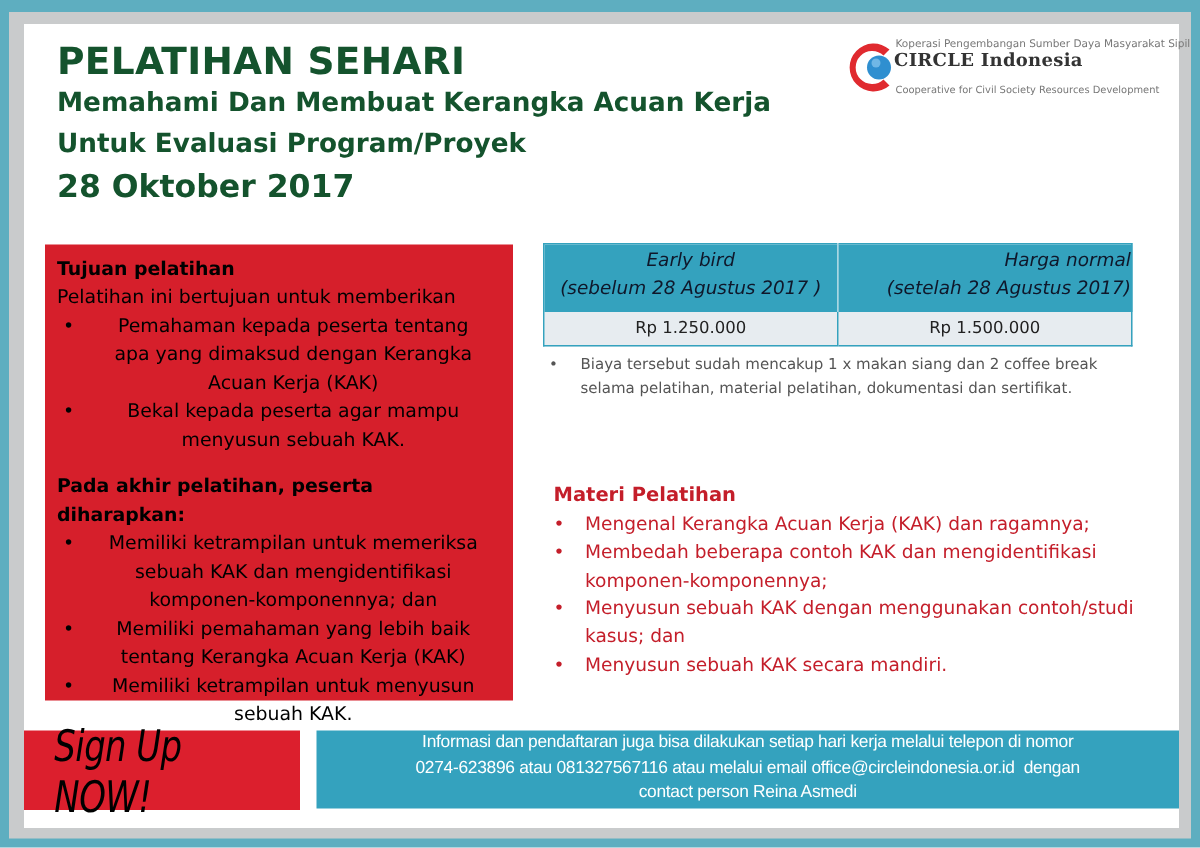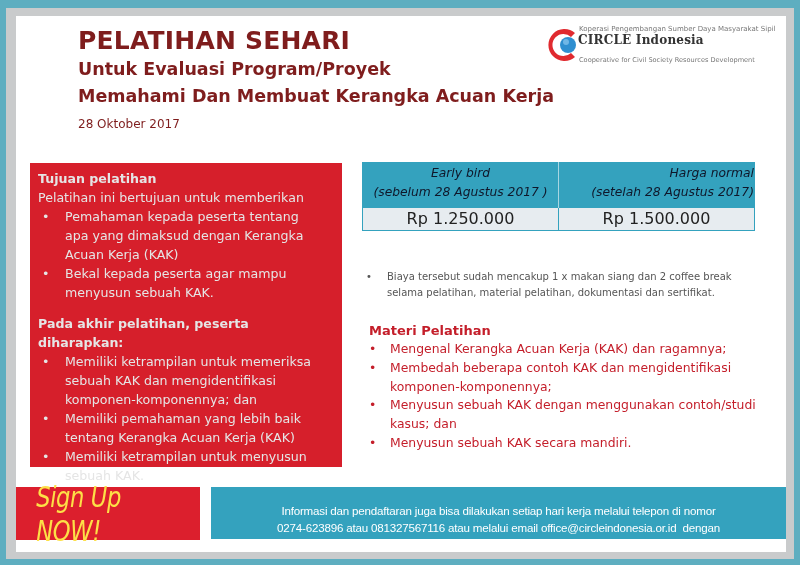--- a/index.html
+++ b/index.html
@@ -10,96 +10,96 @@
       position: relative;
     }
     .frame {
       position: absolute; left: 6px; top: 8px; width: 788px; height: 551px;
       background: #c9cbcc;
     }
     .page {
       position: absolute; left: 16px; top: 16px; width: 770px; height: 536px;
       background: #ffffff;
     }
-    .title-block { position: absolute; left: 38px; top: 26px; color: #7f1d1d; margin-left: 40px; }
+    .title-block { position: absolute; left: 38px; top: 26px; color: #14532d; }
     .title-main { font-size: 25px; font-weight: bold; letter-spacing: 0.2px; line-height: 30px; }
     .title-sub { font-size: 17.5px; font-weight: bold; line-height: 27px; }
-    .title-date { font-size: 12px; font-weight: normal; line-height: 28px; }
+    .title-date { font-size: 21px; font-weight: bold; line-height: 28px; }
 
-    .logo { position: absolute; left: 545px; top: 23px; width: 220px; height: 44px; }
+    .logo { position: absolute; left: 563px; top: 23px; width: 220px; height: 44px; }
     .logo-mark { position: absolute; left: 0; top: 2px; width: 40px; height: 40px; }
     .logo-top { position: absolute; left: 34px; top: 2px; font-size: 7px; color: #777; white-space: nowrap; }
     .logo-name { position: absolute; left: 33px; top: 10px; font-family: "DejaVu Serif", serif; font-weight: bold; font-size: 12px; color: #333; white-space: nowrap; letter-spacing: 0.2px; }
     .logo-bottom { position: absolute; left: 34px; top: 33px; font-size: 6.6px; color: #777; white-space: nowrap; }
 
     .red-box {
       position: absolute; left: 30px; top: 163px; width: 312px; height: 304px;
-      background: #d61f2b; color: #e5e5e5; padding: 6px 16px 0 8px;
+      background: #d61f2b; color: #000000; padding: 6px 16px 0 8px;
       font-size: 12.6px; line-height: 19px;
     }
     .red-box .heading { font-weight: bold; }
     .red-box ul { list-style: none; }
-    .red-box li { position: relative; padding-left: 27px; }
+    .red-box li { position: relative; padding-left: 27px; text-align: center; }
     .red-box li::before { content: "•"; position: absolute; left: 4px; top: 0; }
     .red-box .gap { height: 12px; }
 
     .price-table {
       position: absolute; left: 362px; top: 162px; width: 393px;
       border: 1.5px solid #34a2be; border-collapse: collapse;
       font-size: 12.3px;
     }
     .price-table th {
       background: #34a2be; color: #0f172a; font-weight: normal; text-align: center;
       line-height: 19px; padding: 1px 0 6px 0; width: 50%; font-style: italic;
     }
     .price-table th + th { border-left: 1.5px solid #a8d6e2; text-align: right; }
     .price-table td {
       background: #e7ecf0; color: #222; text-align: center; line-height: 20px;
-      padding: 1px 16px; font-size: 16px;
+      padding: 1px 16px; font-size: 11px;
     }
     .price-table td + td { border-left: 1.5px solid #34a2be; }
 
     .notes {
       position: absolute; left: 362px; top: 236px; width: 400px;
       font-size: 10px; color: #555; line-height: 15.5px; list-style: none;
     }
-    .notes li { position: relative; padding-left: 25px; margin-top: 33px; }
+    .notes li { position: relative; padding-left: 25px; }
     .notes li::before { content: "•"; position: absolute; left: 4px; }
 
     .materi { position: absolute; left: 369px; top: 322px; width: 400px; color: #c41e2a; }
     .materi .heading { font-size: 13px; font-weight: bold; line-height: 18px; }
     .materi ul { list-style: none; font-size: 12.4px; line-height: 18.8px; }
     .materi li { position: relative; padding-left: 21px; }
     .materi li::before { content: "•"; position: absolute; left: 0; }
 
     .signup {
       position: absolute; left: 16px; top: 487px; width: 184px; height: 53px;
       background: #dc1f2d; display: flex; align-items: center; justify-content: center;
-      color: #fde047; font-family: "DejaVu Sans", sans-serif; font-size: 29px;
+      color: #000000; font-family: "DejaVu Sans", sans-serif; font-size: 29px;
       font-style: italic; letter-spacing: -0.5px; transform-origin: center;
     }
     .signup span { display: inline-block; transform: scaleX(0.78); }
     .contact {
       position: absolute; left: 211px; top: 487px; width: 575px; height: 52px;
       background: #34a2be; color: #fff; text-align: center;
       font-family: "Liberation Sans", sans-serif; font-size: 11.6px; line-height: 16.5px;
-      padding-top: 16px; letter-spacing: -0.2px;
+      padding-top: 0; letter-spacing: -0.2px;
     }
     .contact b { font-weight: normal; }
   </style>
 </head>
 <body>
 
 <div class="frame"></div>
 <div class="page"></div>
 
 <div class="title-block">
   <div class="title-main">PELATIHAN SEHARI</div>
+  <div class="title-sub">Memahami Dan Membuat Kerangka Acuan Kerja</div>
   <div class="title-sub">Untuk Evaluasi Program/Proyek</div>
-  <div class="title-sub">Memahami Dan Membuat Kerangka Acuan Kerja</div>
   <div class="title-date">28 Oktober 2017</div>
 </div>
 
 <div class="logo">
   <svg class="logo-mark" viewBox="0 0 40 40">
     <path d="M30 8 A16 16 0 1 0 30 32 L26 28 A11 11 0 1 1 26 12 Z" fill="#e02a2f"></path>
     <circle cx="23" cy="20" r="8" fill="#2f8fd0"></circle>
     <circle cx="21" cy="17" r="3" fill="#8cc8ef" opacity="0.7"></circle>
   </svg>
   <div class="logo-top">Koperasi Pengembangan Sumber Daya Masyarakat Sipil</div>

